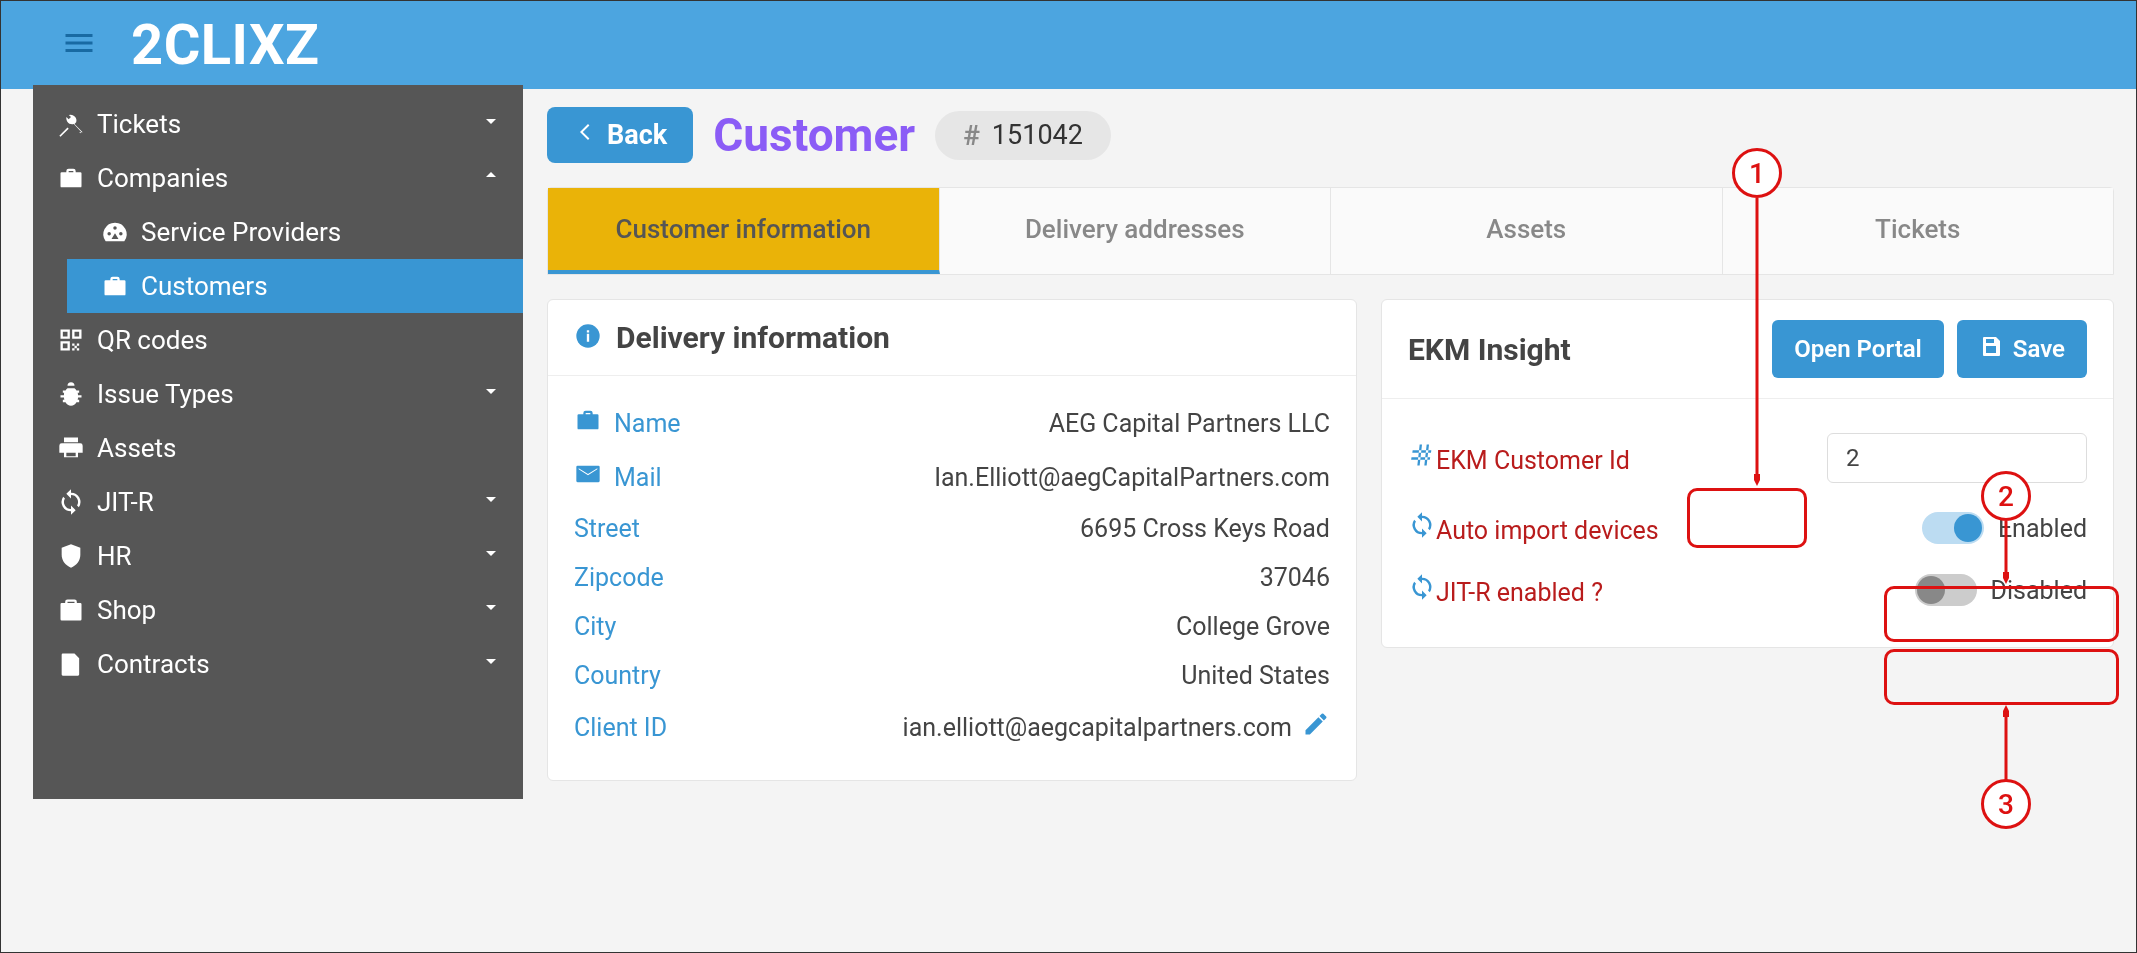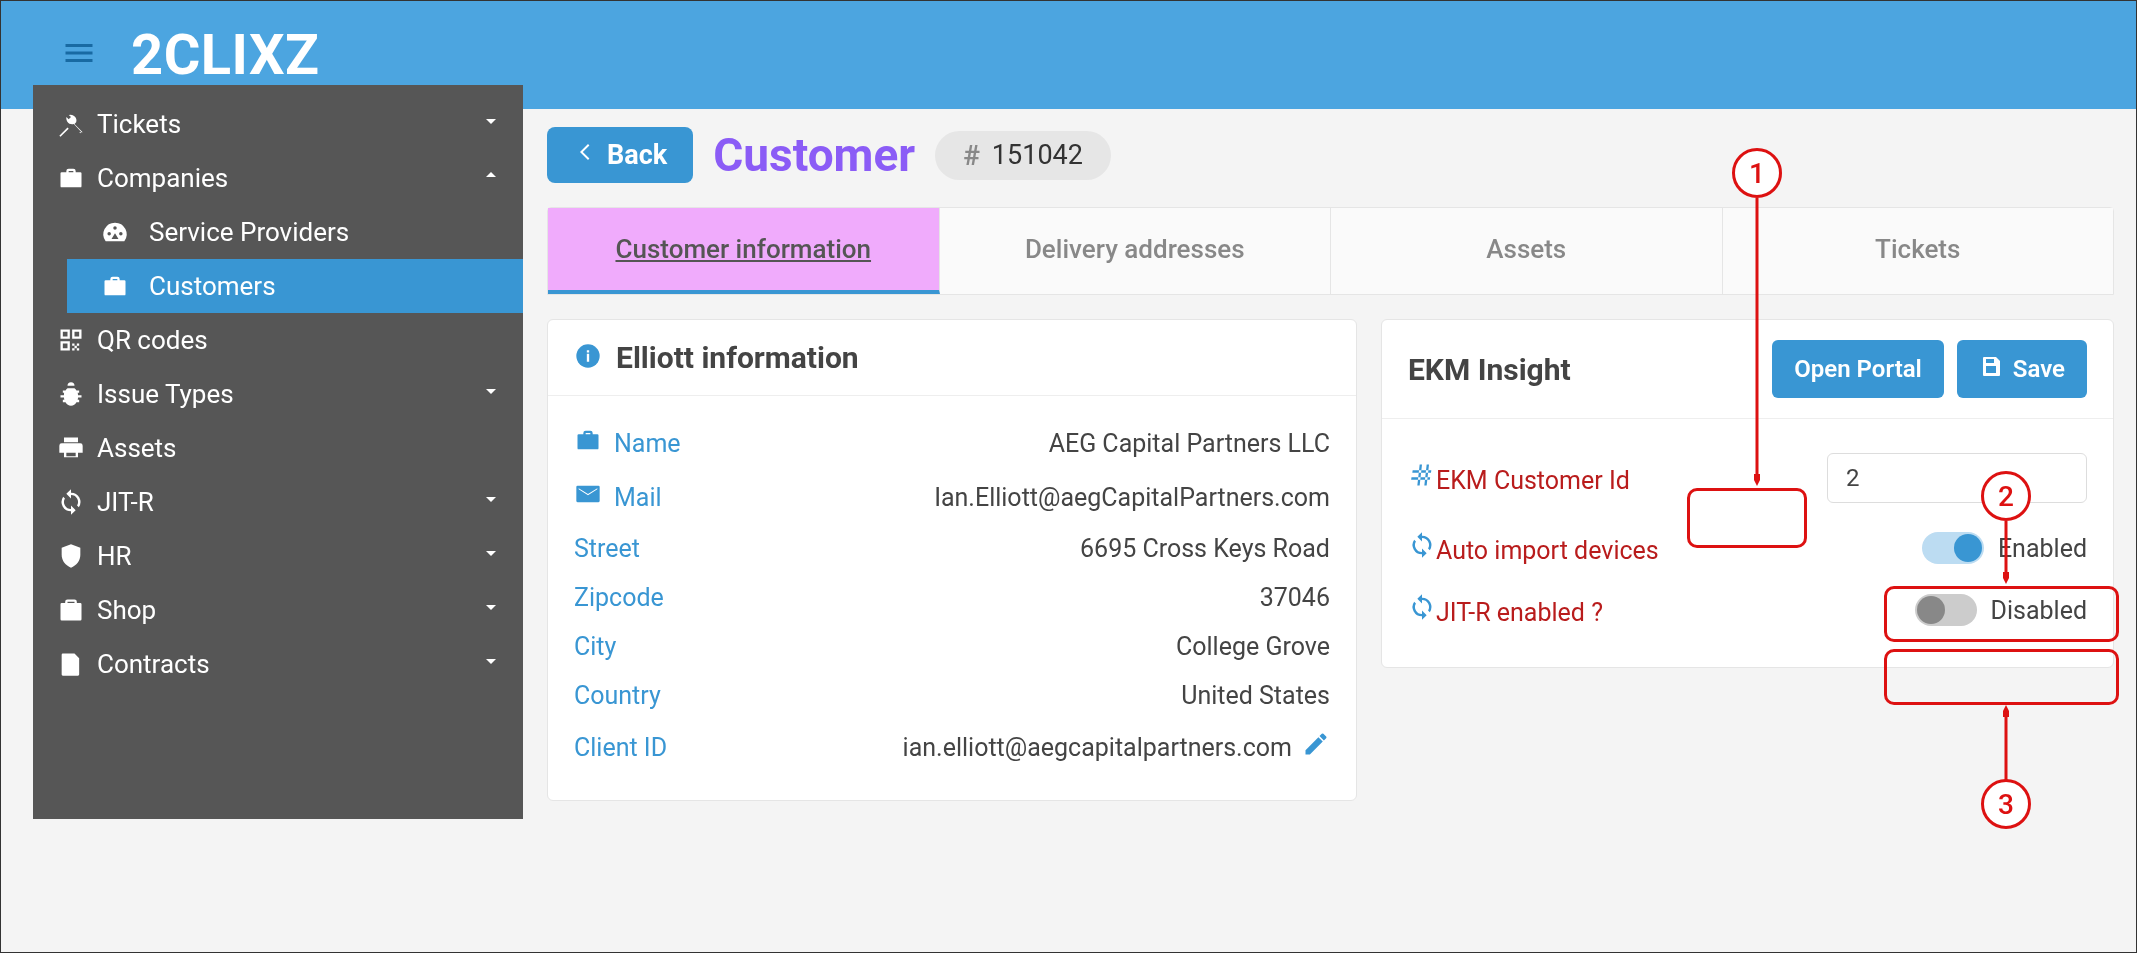--- a/index.html
+++ b/index.html
@@ -1,43 +1,43 @@
 <!DOCTYPE html>
 <html><head>
 <meta charset="utf-8">
 <style>
 * { margin: 0; padding: 0; box-sizing: border-box; font-family: -apple-system, BlinkMacSystemFont, "Segoe UI", Roboto, Helvetica, Arial, sans-serif; }
 body { background: #f4f4f4; }
 .container { position: relative; width: 2137px; }
 
-.topbar { background: #4ca5e0; height: 108px; display: flex; align-items: center; padding-left: 60px; position: relative; }
+.topbar { background: #4ca5e0; height: 88px; display: flex; align-items: center; padding-left: 60px; position: relative; }
 .hamburger { position: absolute; left: 60px; top: 50%; transform: translateY(-50%); cursor: pointer; }
 .logo { color: #fff; font-size: 56px; font-weight: 700; letter-spacing: 0.5px; margin-left: 70px; }
 
 .sidebar { width: 490px; background: #565656; color: #fff; position: absolute; top: 84px; left: 32px; bottom: 0; padding-top: 12px; }
 .sidebar-item { display: flex; align-items: center; padding: 12px 20px 12px 24px; font-size: 26px; color: #fff; cursor: pointer; position: relative; }
 .sidebar-item .icon { width: 40px; display: inline-flex; align-items: center; justify-content: flex-start; }
 .sidebar-item .chev { margin-left: auto; }
 .sidebar-sub { padding-left: 34px; }
-.sidebar-sub .sidebar-item { padding-left: 34px; gap: 8px; }
+.sidebar-sub .sidebar-item { padding-left: 34px; }
 .sidebar-item.active { background: #3996d3; }
 
 .main { margin-left: 522px; padding: 18px 24px; }
 
 .header-row { display: flex; align-items: center; gap: 20px; margin-bottom: 24px; flex-wrap: wrap; }
 .back-btn { background: #3996d3; color: #fff; border: none; border-radius: 8px; font-size: 27px; font-weight: 700; padding: 12px 26px; display: inline-flex; align-items: center; gap: 10px; cursor: pointer; }
 .page-title { color: #8b5cf6; font-size: 46px; font-weight: 700; }
 .chip { background: #e6e6e6; border-radius: 999px; padding: 8px 28px; display: inline-flex; align-items: center; gap: 12px; }
 .chip .hash { color: #888; font-size: 28px; font-weight: 600; }
 .chip .num { color: #333; font-size: 27px; }
 
 .tabs { display: flex; border: 1px solid #e5e5e5; background: #fff; border-radius: 4px 4px 0 0; }
 .tab { flex: 1; text-align: center; padding: 26px 10px; color: #888; font-size: 26px; font-weight: 500; border-right: 1px solid #e5e5e5; cursor: pointer; background:#fafafa; }
 .tab:last-child { border-right: none; }
-.tab.active { color: #555; border-bottom: 4px solid #3996d3; background: #f0abfc; text-decoration: underline; }
+.tab.active { color: #555; border-bottom: 4px solid #3996d3; background: #eab308; }
 
 .cards { display: flex; gap: 24px; margin-top: 24px; align-items: flex-start; }
 .card { background: #fff; border: 1px solid #e5e5e5; border-radius: 6px; flex: 1; }
 .card-header { display: flex; align-items: center; padding: 20px 26px; border-bottom: 1px solid #eee; gap: 14px; }
 .card-header .title { font-size: 30px; font-weight: 700; color: #444; }
 .card-header .actions { margin-left: auto; display: flex; gap: 13px; }
 .btn { background: #3996d3; color: #fff; border: none; border-radius: 6px; padding: 14px 22px; font-size: 24px; font-weight: 600; display: inline-flex; align-items: center; gap: 10px; cursor: pointer; }
 
 .card-body { padding: 20px 26px 26px; }
 .info-row { display: flex; align-items: center; padding: 10px 0; font-size: 25px; gap: 40px; }
@@ -217,21 +217,21 @@
       <div class="tab">Tickets</div>
     </div>
 
     <div class="cards">
       <div class="card" style="flex:1.05">
         <div class="card-header">
           <span><svg class="ico ico-blue" viewBox="0 0 24 24">
                   <circle cx="12" cy="12" r="10"></circle>
                   <path fill="#fff" d="M11 10h2v7h-2zM11 7h2v2h-2z"></path>
                 </svg></span>
-          <span class="title">Elliott information</span>
+          <span class="title">Delivery information</span>
         </div>
         <div class="card-body">
           <div class="info-row">
             <span class="lbl">
                   <span><svg class="ico ico-blue" viewBox="0 0 24 24">
                       <path d="M10 4h4a2 2 0 0 1 2 2v1h4a1 1 0 0 1 1 1v11a1 1 0 0 1-1 1H4a1 1 0 0 1-1-1V8a1 1 0 0 1 1-1h4V6a2 2 0 0 1 2-2zm0 3h4V6h-4v1z"></path>
                     </svg></span>
                   <span>Name</span>
                 </span>
             <span class="val">AEG Capital Partners LLC</span>

